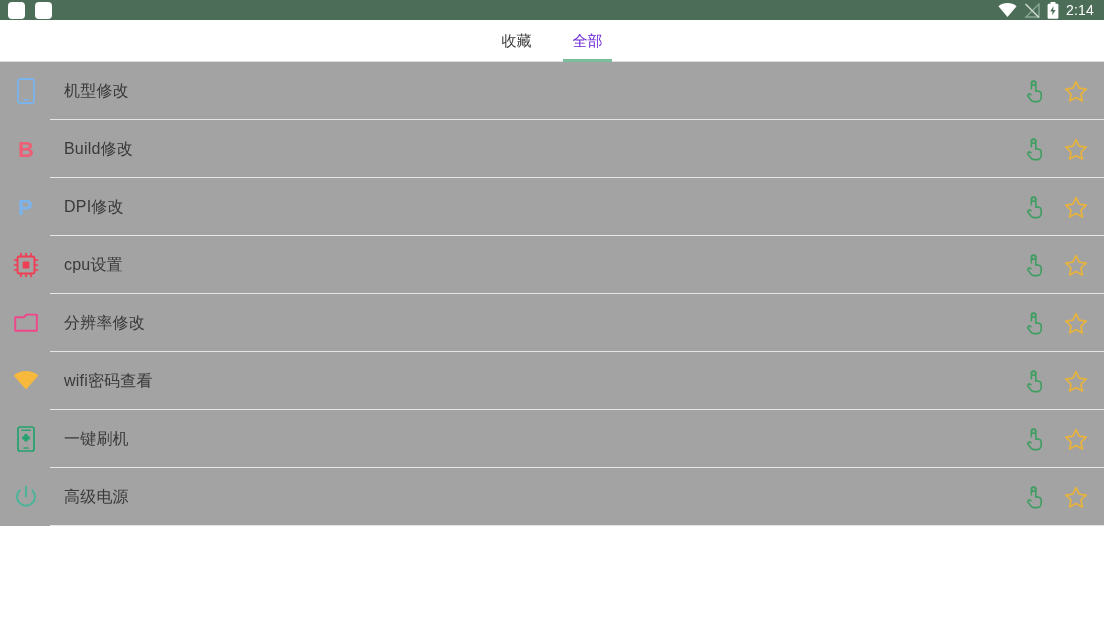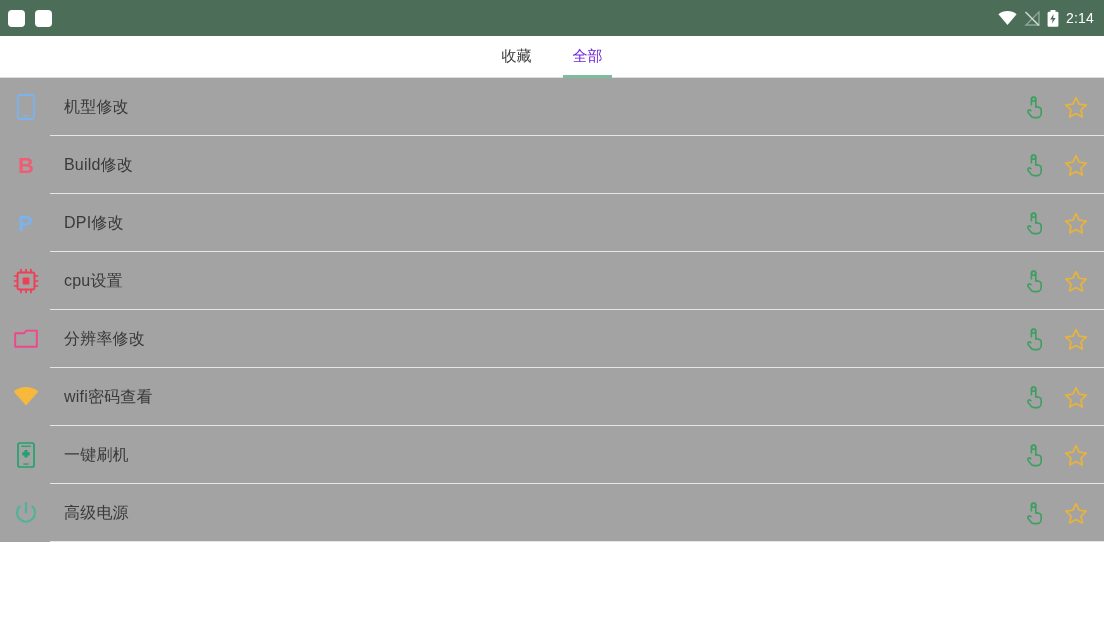--- a/index.html
+++ b/index.html
@@ -6,21 +6,21 @@
   html, body {
     width: 1104px; height: 621px;
     background: #ffffff;
     font-family: "Liberation Sans", "DejaVu Sans", sans-serif;
     overflow: hidden;
   }
   .app { width: 1104px; height: 621px; display: flex; flex-direction: column; background:#fff; }
 
   
   .statusbar {
-    height: 36px;
+    height: 20px;
     background: #4c6d58;
     display: flex;
     align-items: center;
     padding: 0 10px 0 8px;
     flex: none;
   }
   .sb-left { display: flex; align-items: center; gap: 10px; }
   .sb-sq {
     width: 17px; height: 17px;
     background: #ffffff;
@@ -63,21 +63,21 @@
     width: 34px; height: 34px;
     display: flex; align-items: center; justify-content: center;
     position: relative; z-index: 2;
   }
 
   
   .tabbar {
     height: 42px;
     background: #ffffff;
     display: flex;
-    align-items: center;
+    align-items: flex-start;
     justify-content: center;
     gap: 16px;
     border-bottom: 1px solid #dedede;
     flex: none;
   }
   .tab {
     width: 55px;
     height: 42px;
     display: flex;
     flex-direction: column;

